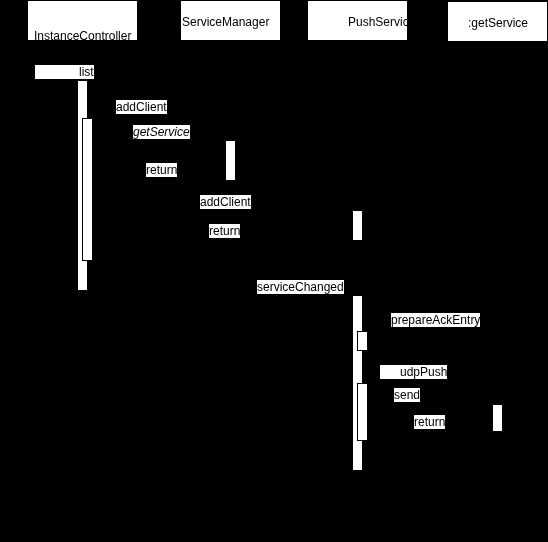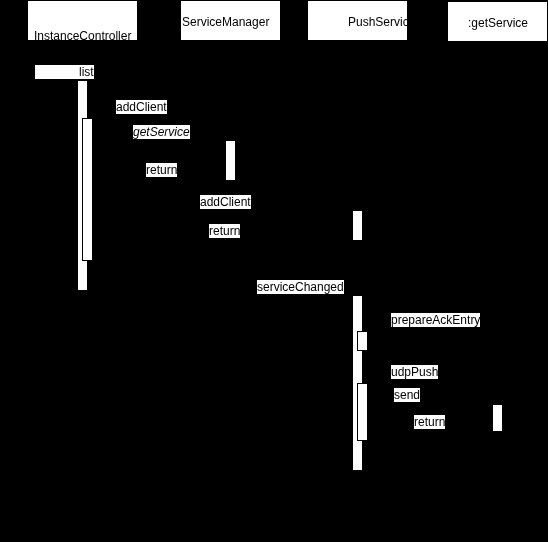--- a/index.html
+++ b/index.html
@@ -99,17 +99,17 @@
   <div class="activation-bar" style="left: 492px; top: 404px; width: 11px; height: 28px;"></div>
 
   <div class="message-label" style="left: 35px; top: 65px; padding-left: 44px;">list</div>
   <div class="message-label" style="left: 116px; top: 100px;">addClient</div>
   <div class="message-label" style="left: 133px; top: 125px; font-style: italic;">getService</div>
   <div class="message-label" style="left: 146px; top: 163px;">return</div>
   <div class="message-label" style="left: 200px; top: 195px;">addClient</div>
   <div class="message-label" style="left: 209px; top: 224px;">return</div>
   <div class="message-label" style="left: 257px; top: 280px;">serviceChanged</div>
   <div class="message-label" style="left: 391px; top: 313px;">prepareAckEntry</div>
-  <div class="message-label" style="left: 391px; top: 365px;">udpPush</div>
+  <div class="message-label" style="left: 380px; top: 365px; padding-left: 20px;">udpPush</div>
   <div class="message-label" style="left: 394px; top: 388px;">send</div>
   <div class="message-label" style="left: 414px; top: 415px;">return</div>
 
 </div>
 
 </body></html>

